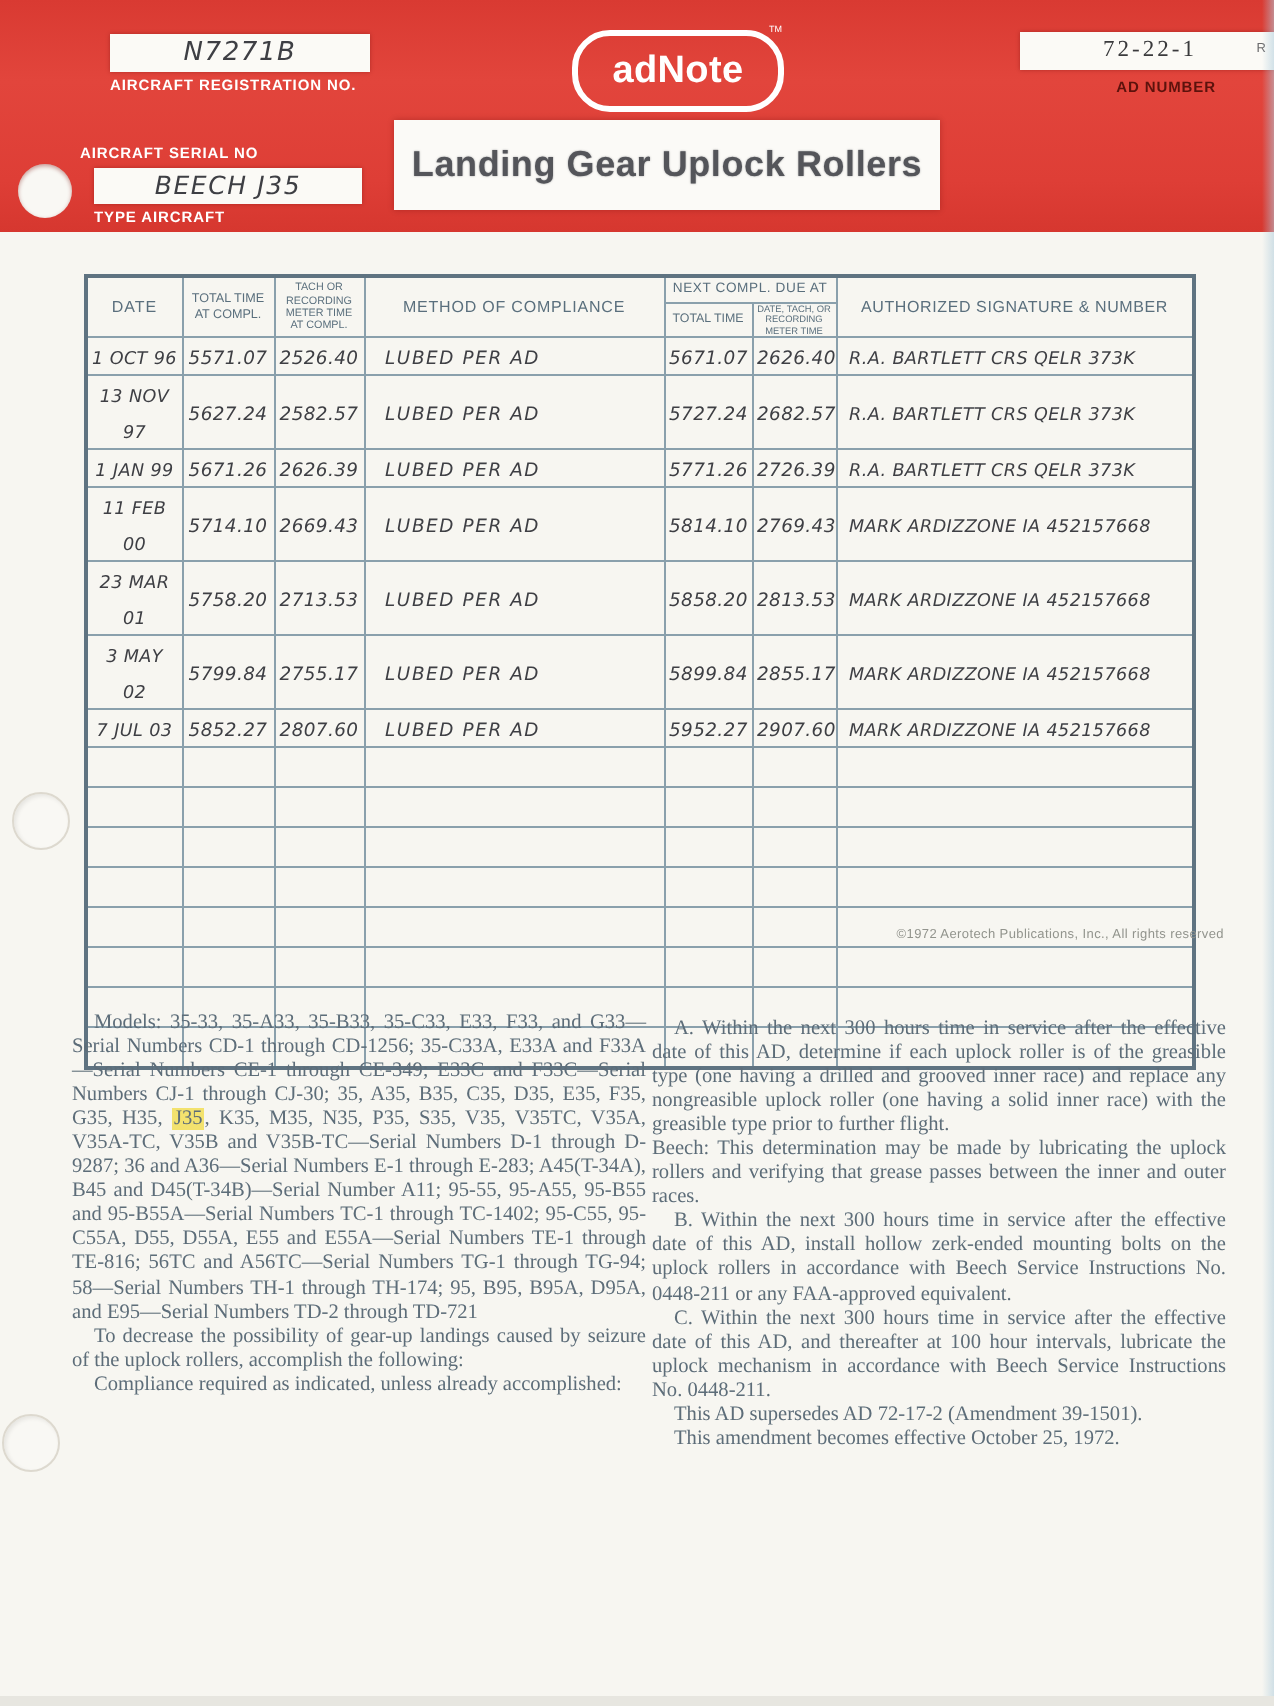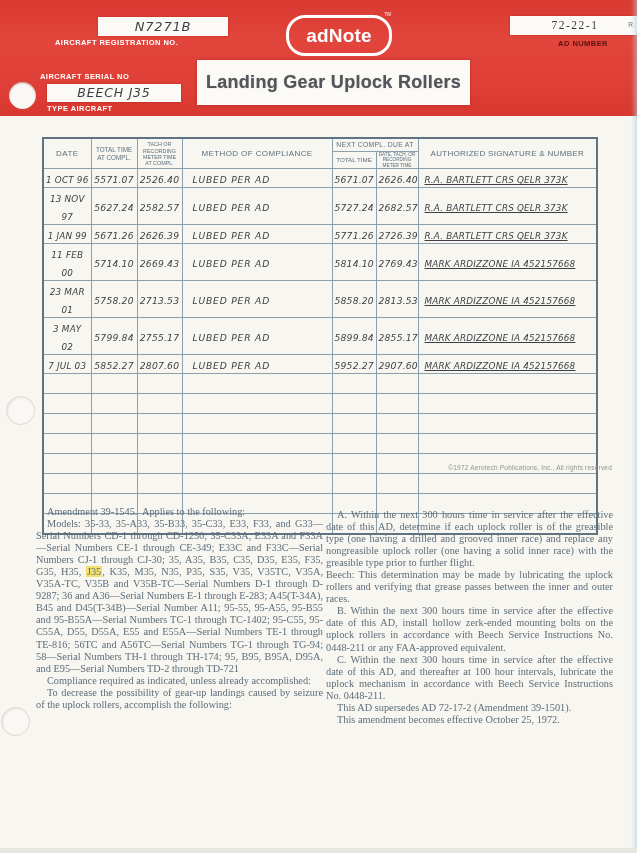--- a/index.html
+++ b/index.html
@@ -7,21 +7,21 @@
         font-family:"Liberation Sans",sans-serif;}
   
   .band{position:absolute;left:0;top:0;width:637px;height:116px;
         background:linear-gradient(180deg,#d93a32 0%,#e2453c 35%,#de3e36 78%,#d6372f 100%);}
   .fieldbox{position:absolute;background:#fbfaf6;box-shadow:0 0 2px rgba(90,0,0,.35);}
   .fieldbox .hw{display:block;text-align:center;}
   .redlabel{position:absolute;color:#ffffff;font-size:7.5px;font-weight:bold;
             letter-spacing:.45px;white-space:nowrap;}
   .hw{font-family:"DejaVu Sans",sans-serif;font-style:italic;color:#3e3f44;
       letter-spacing:.8px;}
-  .box-reg{left:55px;top:17px;width:130px;height:19px;margin-left:43px;}
+  .box-reg{left:55px;top:17px;width:130px;height:19px;}
   .box-reg .hw{font-size:13px;line-height:19px;}
   .lbl-reg{left:55px;top:38px;}
   .box-serial{left:40px;top:51px;width:135px;height:19px;}
   .box-serial .hw{font-size:13px;line-height:19px;}
   .lbl-serial{left:40px;top:72px;}
   .box-type{left:47px;top:84px;width:134px;height:18px;}
   .box-type .hw{font-size:12.5px;line-height:18px;text-align:center;}
   .lbl-type{left:47px;top:104px;text-align:center;}
   .logo{position:absolute;left:286px;top:15px;width:100px;height:35px;
         border:3px solid #ffffff;border-radius:19px;display:flex;align-items:center;
@@ -56,21 +56,21 @@
   .h-tach{font-size:5.4px;line-height:1.15;}
   .h-method{font-size:8px;letter-spacing:.4px;}
   .h-next{font-size:6.8px;letter-spacing:.3px;}
   .h-ntotal{font-size:6.2px;line-height:1.15;}
   .h-ntach{font-size:4.7px;line-height:1.2;}
   .h-sig{font-size:8px;letter-spacing:.3px;}
   tr.hdr1{height:13px;padding-left:20px;} tr.hdr2{height:17px;} tr.data{height:19px;} tr.empty{height:20px;}
   td.c-date .hw{font-size:8.8px;letter-spacing:.2px;}
   td.c-num .hw{font-size:9.2px;letter-spacing:.2px;}
   td.c-method .hw{font-size:9.2px;}
-  td.c-sig .hw{font-size:8.8px;letter-spacing:.2px;text-decoration:underline;}
+  td.c-sig .hw{font-size:8.8px;letter-spacing:.2px;}
   td.c-date,td.c-num{text-align:center;}
   td.c-method{padding-left:10px;} td.c-sig{padding-left:6px;}
   .copyright{position:absolute;left:446px;top:464px;width:166px;text-align:right;
         font-size:6.5px;color:#92948d;letter-spacing:.2px;}
   
   .col{position:absolute;top:506px;width:287px;font-family:"Liberation Serif",serif;
        font-size:10.3px;line-height:1.17;color:#5d6d79;text-align:justify;}
   .col p{margin:0;}
   .col-left{left:36px;}
   .col-right{left:326px;top:509px;}
@@ -276,24 +276,23 @@
           <td></td>
           <td></td>
           <td></td>
         </tr>
     </tbody>
   </table>
 
   <div class="copyright">©1972 Aerotech Publications, Inc., All rights reserved</div>
 
   <div class="col col-left">
-    <p class="indent">Amendment 39-1545.&nbsp; Applies to the following:</p>
     <p class="indent"><span>Models: 35-33, 35-A33, 35-B33, 35-C33, E33, F33, and G33—Serial Numbers CD-1 through CD-1256; 35-C33A, E33A and F33A—Serial Numbers CE-1 through CE-349; E33C and F33C—Serial Numbers CJ-1 through CJ-30; 35, A35, B35, C35, D35, E35, F35, G35, H35, </span><mark class="hl">J35</mark><span>, K35, M35, N35, P35, S35, V35, V35TC, V35A, V35A-TC, V35B and V35B-TC—Serial Numbers D-1 through D-9287; 36 and A36—Serial Numbers E-1 through E-283; A45(T-34A), B45 and D45(T-34B)—Serial Number A11; 95-55, 95-A55, 95-B55 and 95-B55A—Serial Numbers TC-1 through TC-1402; 95-C55, 95-C55A, D55, D55A, E55 and E55A—Serial Numbers TE-1 through TE-816; 56TC and A56TC—Serial Numbers TG-1 through TG-94; 58—Serial Numbers TH-1 through TH-174; 95, B95, B95A, D95A, and E95—Serial Numbers TD-2 through TD-721</span></p>
+    <p class="indent">To decrease the possibility of gear-up landings caused by seizure of the uplock rollers, accomplish the following:</p>
     <p class="indent">Compliance required as indicated, unless already accomplished:</p>
-    <p class="indent">To decrease the possibility of gear-up landings caused by seizure of the uplock rollers, accomplish the following:</p>
   </div>
 
   <div class="col col-right">
     <p class="indent">A. Within the next 300 hours time in service after the effective date of this AD, determine if each uplock roller is of the greasible type (one having a drilled and grooved inner race) and replace any nongreasible uplock roller (one having a solid inner race) with the greasible type prior to further flight.</p>
     <p>Beech: This determination may be made by lubricating the uplock rollers and verifying that grease passes between the inner and outer races.</p>
     <p class="indent">B. Within the next 300 hours time in service after the effective date of this AD, install hollow zerk-ended mounting bolts on the uplock rollers in accordance with Beech Service Instructions No. 0448-211 or any FAA-approved equivalent.</p>
     <p class="indent">C. Within the next 300 hours time in service after the effective date of this AD, and thereafter at 100 hour intervals, lubricate the uplock mechanism in accordance with Beech Service Instructions No. 0448-211.</p>
     <p class="indent">This AD supersedes AD 72-17-2 (Amendment 39-1501).</p>
     <p class="indent">This amendment becomes effective October 25, 1972.</p>
   </div>

